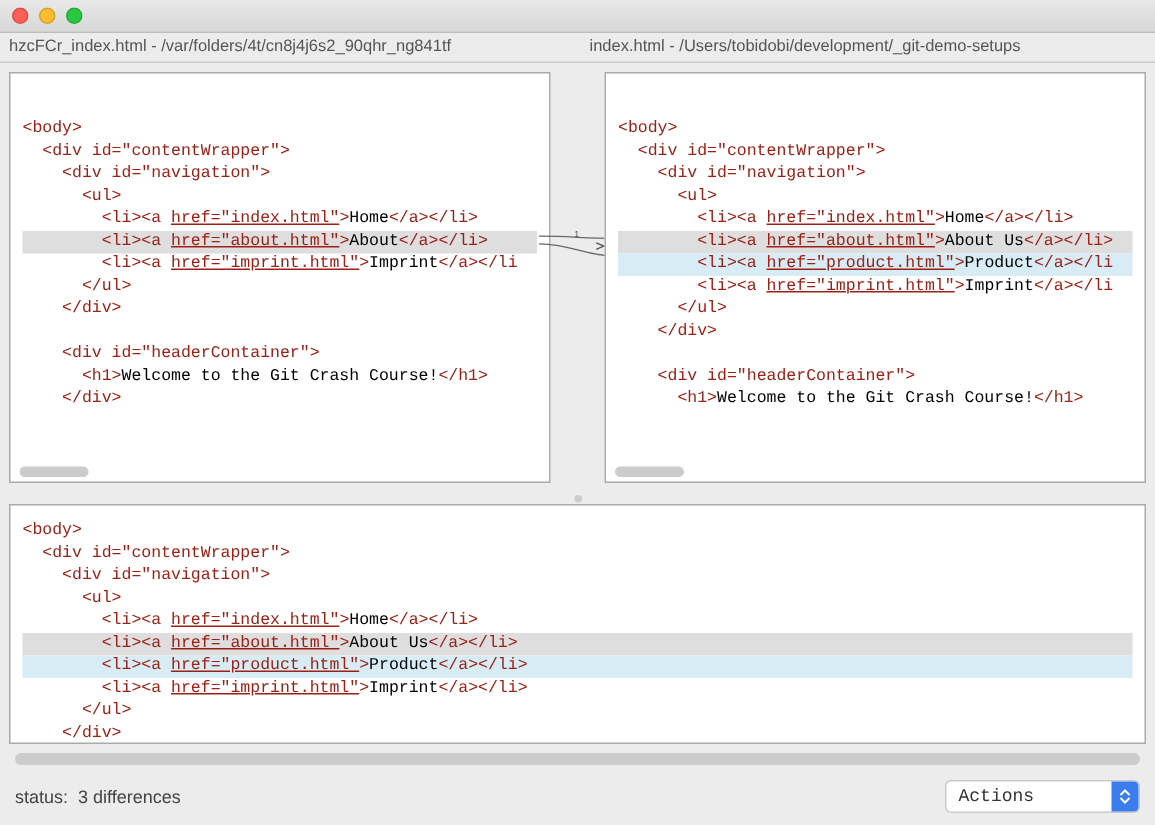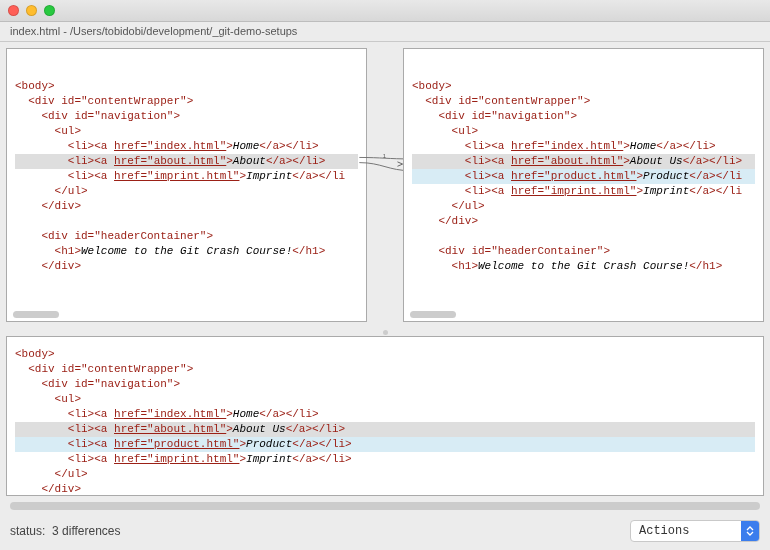--- a/index.html
+++ b/index.html
@@ -69,21 +69,21 @@
       font-family: Monaco, Menlo, "Courier New", monospace;
       font-size: 11px;
       line-height: 15px;
       padding: 30px 8px 8px 8px;
       white-space: pre;
       overflow: hidden;
     }
     .code-line { min-height: 15px; }
     .tag { color: #9b2016; }
     .attr { color: #9b2016; text-decoration: underline; }
-    .txt { color: #000; font-style: italic; }
+    .txt { color: #000; }
     .hl-gray { background: #dedede; }
     .hl-blue { background: #d8ecf5; }
     .gutter {
       width: 30px;
       position: relative;
     }
     .connector {
       position: absolute;
       top: 114px;
       left: -10px; right: -10px;
@@ -158,20 +158,21 @@
 
 <div class="titlebar">
   <div class="traffic-lights">
     <div class="tl red"></div>
     <div class="tl yellow"></div>
     <div class="tl green"></div>
   </div>
 </div>
 
 <div class="file-paths">
+  <div class="file-path">hzcFCr_index.html - /var/folders/4t/cn8j4j6s2_90qhr_ng841tf</div>
   <div class="file-path right">index.html - /Users/tobidobi/development/_git-demo-setups</div>
 </div>
 
 <div class="panes-top">
   <div class="code-pane left">
     <div class="code-content" id="code-left"><div class="code-line"><span class="tag">&lt;body&gt;</span></div><div class="code-line">  <span class="tag">&lt;div id="contentWrapper"&gt;</span></div><div class="code-line">    <span class="tag">&lt;div id="navigation"&gt;</span></div><div class="code-line">      <span class="tag">&lt;ul&gt;</span></div><div class="code-line">        <span class="tag">&lt;li&gt;&lt;a </span><span class="attr">href="index.html"</span><span class="tag">&gt;</span><span class="txt">Home</span><span class="tag">&lt;/a&gt;&lt;/li&gt;</span></div><div class="code-line hl-gray">        <span class="tag">&lt;li&gt;&lt;a </span><span class="attr">href="about.html"</span><span class="tag">&gt;</span><span class="txt">About</span><span class="tag">&lt;/a&gt;&lt;/li&gt;</span></div><div class="code-line">        <span class="tag">&lt;li&gt;&lt;a </span><span class="attr">href="imprint.html"</span><span class="tag">&gt;</span><span class="txt">Imprint</span><span class="tag">&lt;/a&gt;&lt;/li</span></div><div class="code-line">      <span class="tag">&lt;/ul&gt;</span></div><div class="code-line">    <span class="tag">&lt;/div&gt;</span></div><div class="code-line"></div><div class="code-line">    <span class="tag">&lt;div id="headerContainer"&gt;</span></div><div class="code-line">      <span class="tag">&lt;h1&gt;</span><span class="txt">Welcome to the Git Crash Course!</span><span class="tag">&lt;/h1&gt;</span></div><div class="code-line">    <span class="tag">&lt;/div&gt;</span></div></div>
     <div class="scrollbar-h"></div>
   </div>
   <div class="gutter">
     <div class="connector">

